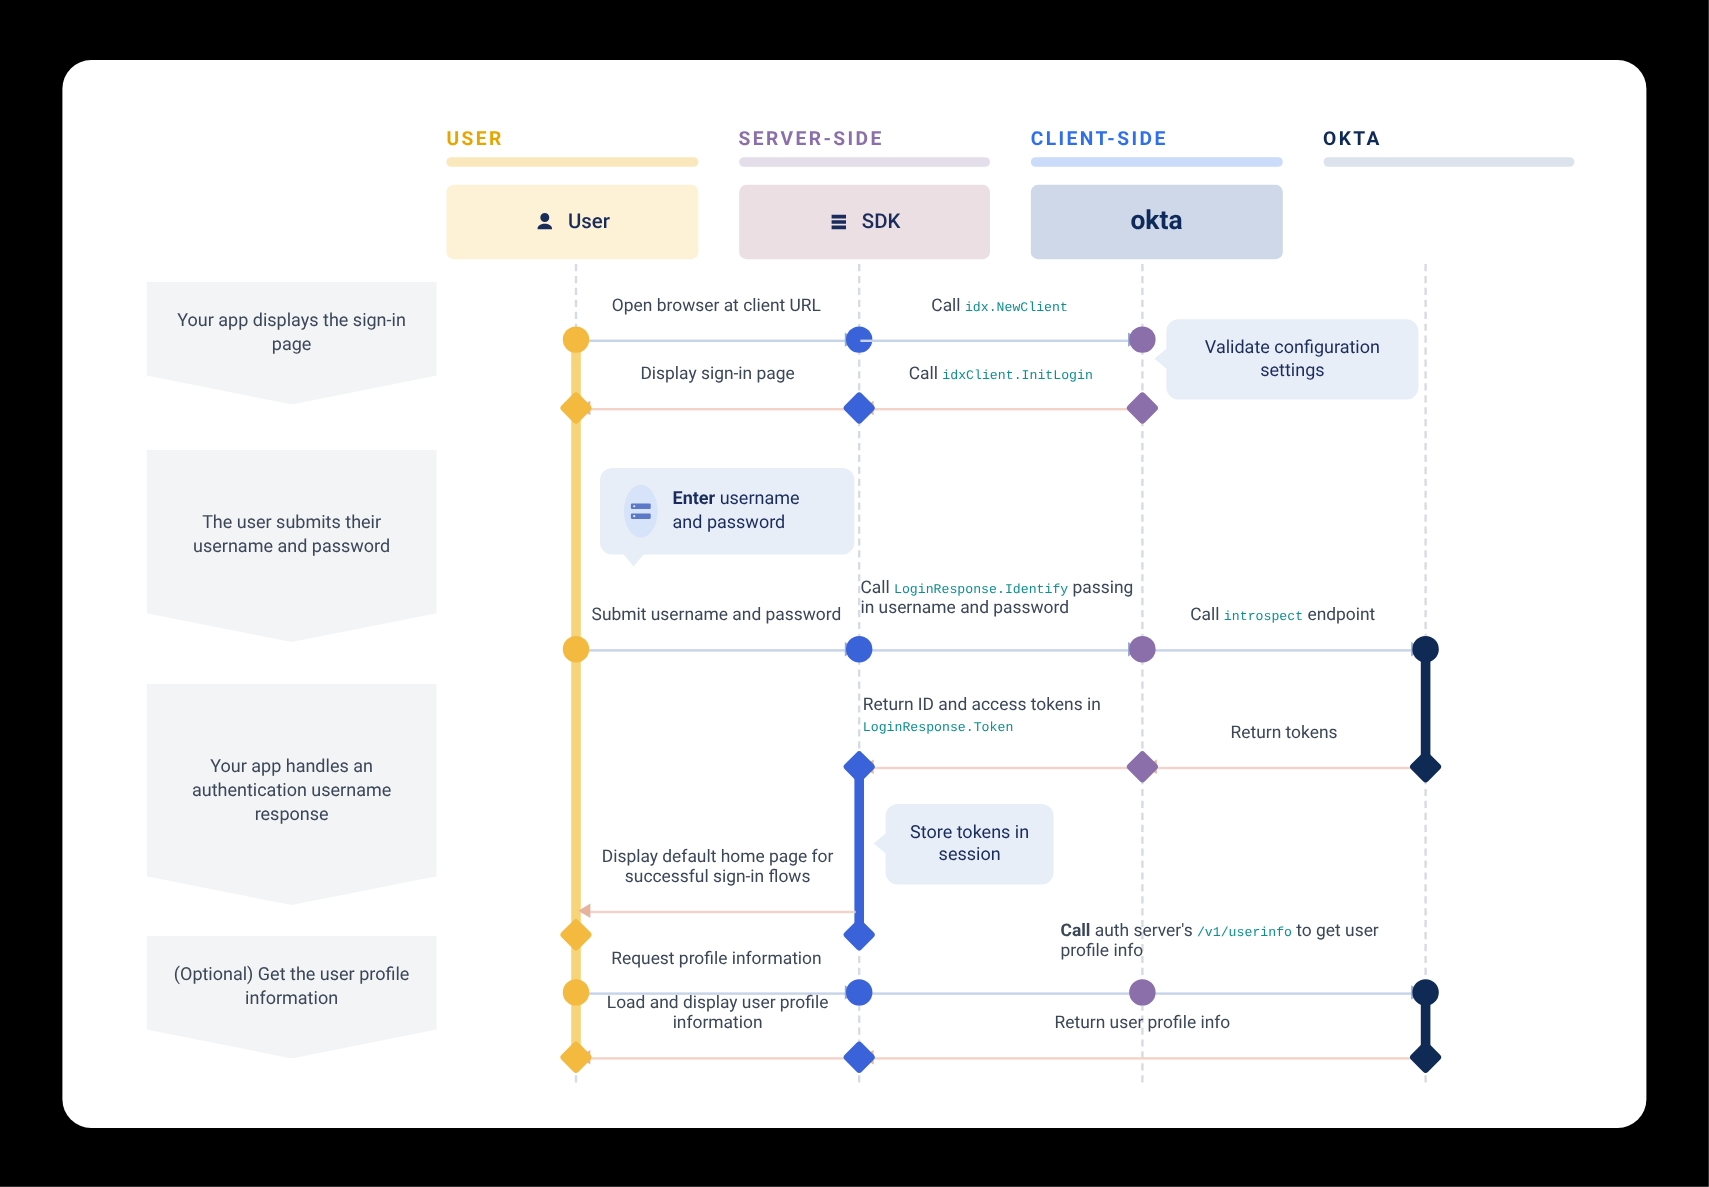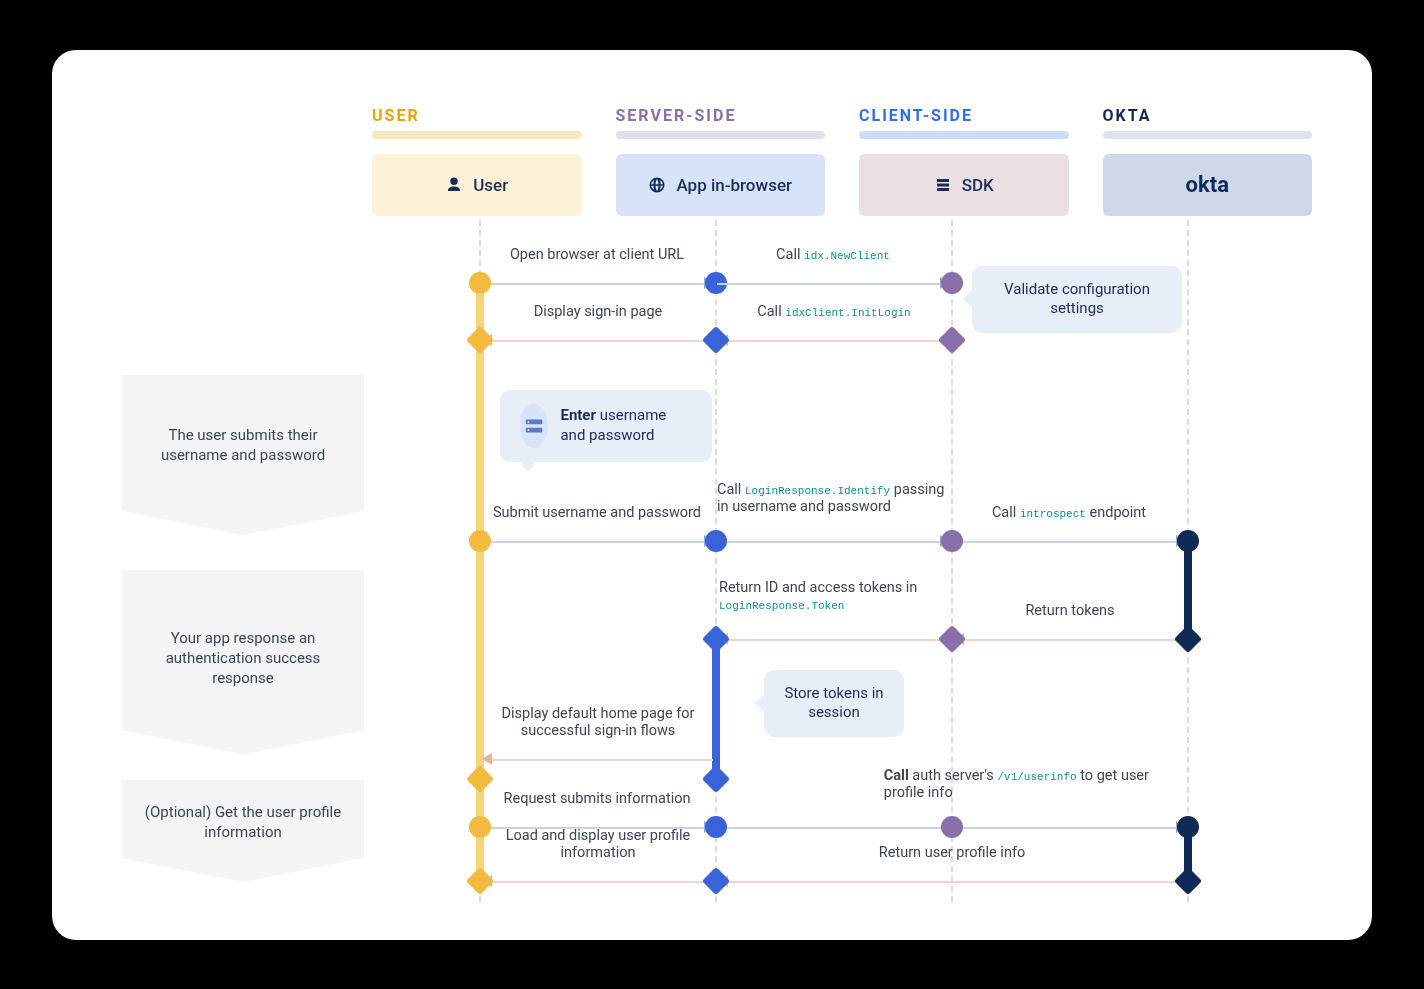--- a/index.html
+++ b/index.html
@@ -180,44 +180,39 @@
     </div>
   </div>
 
   <div class="actor-row">
     <div class="actor a-user">
       <svg viewBox="0 0 24 24">
           <path d="M12 12a5 5 0 100-10 5 5 0 000 10zm0 2c-4 0-8 2-8 5v1h16v-1c0-3-4-5-8-5z"></path>
         </svg>
       <span>User</span>
     </div>
-    <div class="actor a-client">
-      <svg viewBox="0 0 24 24">
-          <path d="M12 2a10 10 0 100 20 10 10 0 000-20zm7.9 9h-3a16 16 0 00-1.3-5.7A8 8 0 0119.9 11zM12 4c.9 1.4 1.8 3.7 2 7h-4c.2-3.3 1.1-5.6 2-7zM8.4 5.3A16 16 0 007.1 11h-3a8 8 0 014.3-5.7zM4.1 13h3c.2 2.3.7 4.3 1.3 5.7A8 8 0 014.1 13zM12 20c-.9-1.4-1.8-3.7-2-7h4c-.2 3.3-1.1 5.6-2 7zm3.6-1.3c.6-1.4 1.1-3.4 1.3-5.7h3a8 8 0 01-4.3 5.7z"></path>
-        </svg>
-      <span>App in-browser</span>
-    </div>
     <div class="actor a-server">
       <svg viewBox="0 0 24 24">
           <path d="M4 4h16v4H4zM4 10h16v4H4zM4 16h16v4H4zM6 5.5a.8.8 0 110 1.6.8.8 0 010-1.6zm0 6a.8.8 0 110 1.6.8.8 0 010-1.6zm0 6a.8.8 0 110 1.6.8.8 0 010-1.6z"></path>
         </svg>
       <span>SDK</span>
     </div>
     <div class="actor a-okta">
       <span>okta</span>
     </div>
   </div>
 
   <div class="lifeline ll-user"></div>
   <div class="lifeline ll-client"></div>
   <div class="lifeline ll-server"></div>
   <div class="lifeline ll-okta"></div>
 
+  <div class="step" style="top:185px;"><span>Your app displays the sign-in page</span></div>
   <div class="step" style="top:325px; padding-top:50px; padding-bottom:70px;"><span>The user submits their username and password</span></div>
-  <div class="step" style="top:520px; padding-top:58px; padding-bottom:66px;"><span>Your app response an authentication success response</span></div>
+  <div class="step" style="top:520px; padding-top:58px; padding-bottom:66px;"><span>Your app handles an authentication username response</span></div>
   <div class="step" style="top:730px;"><span>(Optional) Get the user profile information</span></div>
 
   <div class="thick" style="left:424px; top:230px; height:600px; background:#f7d477;"></div>
   <div class="thick" style="left:660px; top:588px; height:140px; background:#3b63d9;"></div>
   <div class="thick" style="left:1132px; top:490px; height:100px; background:#102a56;"></div>
   <div class="thick" style="left:1132px; top:775px; height:55px; background:#102a56;"></div>
 
   <div class="msg fwd" style="left:429px; width:232px; top:222px;">
     <div class="line"></div>
       <div class="arrow-r"></div>
@@ -290,36 +285,36 @@
   </div>
   <div class="msg ret" style="left:667px; width:230px; top:578px;">
     <div class="line"></div>
       <div class="arrow-l"></div>
     <div class="lbl2"><span>Return ID and access tokens in </span><br><code class="api">LoginResponse.Token</code></div>
   </div>
   <div class="node diamond n-okta" style="left:1136px; top:589px;"></div>
   <div class="node diamond n-server" style="left:900px;  top:589px;"></div>
   <div class="node diamond n-client" style="left:664px;  top:589px;"></div>
 
-  <div class="note tail-left" style="left:712px; top:620px; width:140px;">
+  <div class="note tail-left" style="left:686px; top:620px; width:140px;">
     <span>Store tokens in session</span>
   </div>
 
   <div class="msg ret" style="left:431px; width:230px; top:698px;">
     <div class="line"></div>
       <div class="arrow-l"></div>
     <div class="lbl3">Display default home page for successful sign-in flows</div>
   </div>
   <div class="node diamond n-client" style="left:664px; top:729px;"></div>
   <div class="node diamond n-user" style="left:428px; top:729px;"></div>
 
   <div class="msg fwd" style="left:429px; width:232px; top:766px;">
     <div class="line"></div>
       <div class="arrow-r"></div>
-    <div class="lbl">Request submits information</div>
+    <div class="lbl">Request profile information</div>
   </div>
   <div class="msg fwd" style="left:665px; width:468px; top:766px;">
     <div class="line"></div>
       <div class="arrow-r"></div>
     <div class="lbl2" style="left:50%; width:280px; transform:translate(-24%,-42px);"><b>Call</b><span> auth server's </span><code class="api">/v1/userinfo</code><span> to get user profile info</span></div>
   </div>
   <div class="node n-user" style="left:428px; top:777px;"></div>
   <div class="node n-client" style="left:664px; top:777px;"></div>
   <div class="node n-server" style="left:900px; top:777px;"></div>
   <div class="node n-okta" style="left:1136px; top:777px;"></div>

